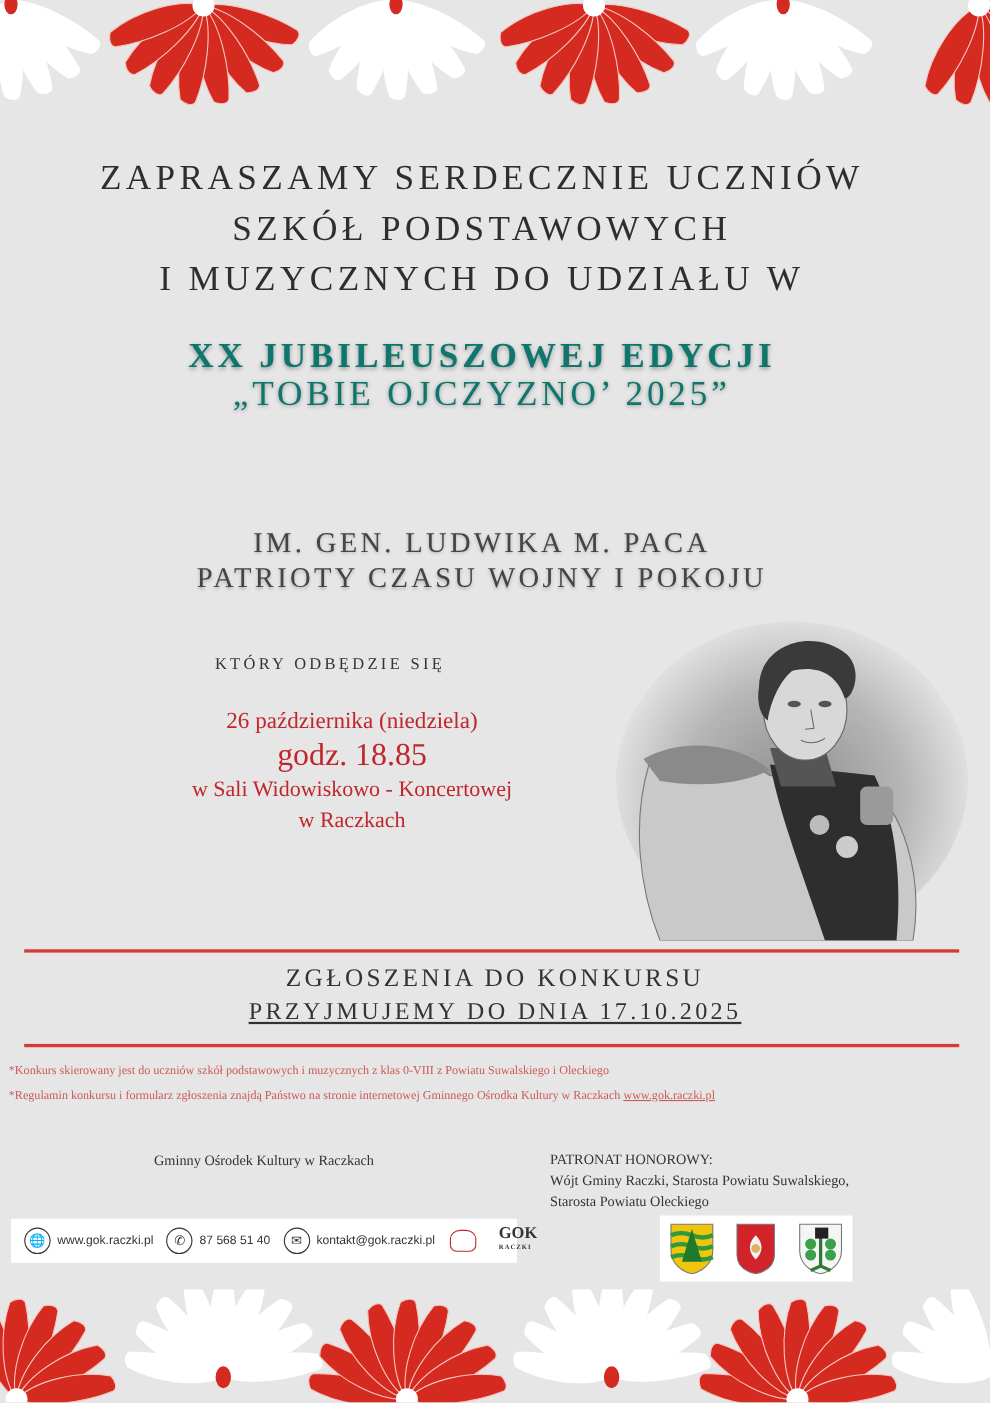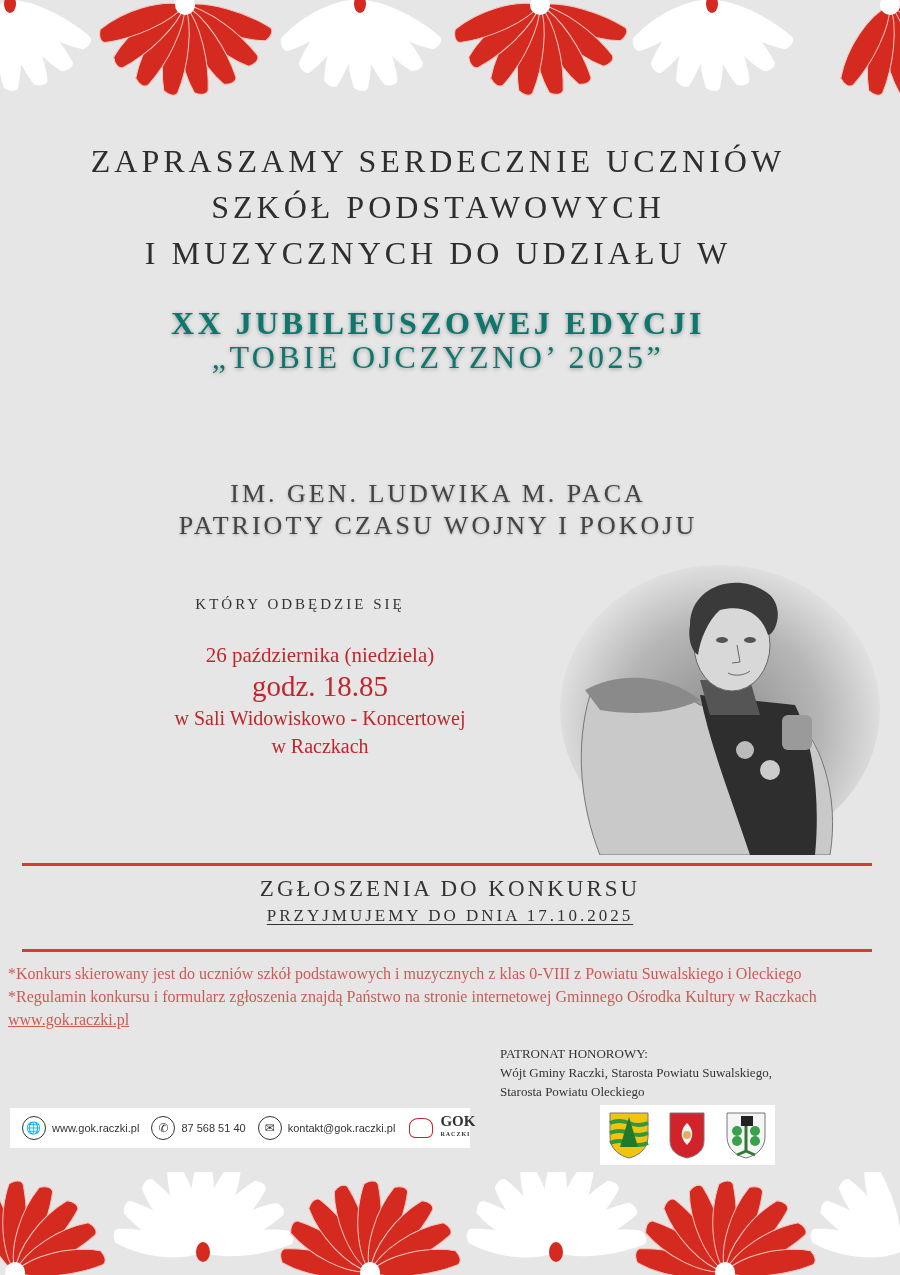--- a/index.html
+++ b/index.html
@@ -44,40 +44,40 @@
   .portrait svg { position: absolute; left: 0; top: 0; }
 
   .rule {
     position: absolute; left: 22px; width: 850px; height: 3px; background: #d63a34;
   }
   .rule.r1 { top: 863px; }
   .rule.r2 { top: 949px; }
 
   .submission { position: absolute; left: 0; width: 900px; text-align: center; top: 876px; }
   .submission .l1 { font-size: 23px; letter-spacing: 3px; color: #333; }
-  .submission .l2 { font-size: 17px; letter-spacing: 3px; color: #333; text-decoration: underline; text-underline-offset: 3px; margin-top: 4px; }
+  .submission .l2 { font-size: 22px; letter-spacing: 3px; color: #333; text-decoration: underline; text-underline-offset: 3px; margin-top: 4px; }
 
   .notes {
     position: absolute; left: 8px; top: 962px; width: 885px;
-    font-size: 16px; line-height: 23px; color: #cc5a55;
+    font-size: 11px; line-height: 23px; color: #cc5a55;
   }
   .notes a { color: #cc5a55; text-decoration: underline; }
 
   .organizer { position: absolute; left: 90px; width: 300px; top: 1045px; text-align: center; font-size: 13px; line-height: 20px; color: #333; }
   .honorary { position: absolute; left: 500px; width: 380px; top: 1044px; text-align: left; font-size: 13px; line-height: 19px; color: #333; }
 
   .contact-bar {
     position: absolute; left: 10px; top: 1108px; width: 460px; height: 40px; background: #fff;
     display: flex; align-items: center; gap: 6px; padding: 0 12px; box-sizing: border-box;
     font-family: "Liberation Sans", sans-serif; font-size: 11px; color: #333;
   }
   .contact-bar .ic { width: 22px; height: 22px; border: 1.5px solid #333; border-radius: 50%;
     display: inline-flex; align-items: center; justify-content: center; font-size: 12px; flex: 0 0 auto; }
   .contact-bar .txt { margin-right: 6px; white-space: nowrap; }
-  .gok-logo { display: flex; align-items: center; gap: 7px; margin-left: 2px; }
+  .gok-logo { display: flex; align-items: center; gap: 20px; margin-left: 2px; }
   .gok-logo .house { width: 22px; height: 18px; border: 1.5px solid #c0262b; border-radius: 40% 40% 6px 6px; }
   .gok-logo .name { font-family: "Liberation Serif", serif; font-weight: bold; font-size: 15px; line-height: 13px; }
   .gok-logo .sub { font-size: 6px; letter-spacing: 1px; display: block; }
 
   .crests {
     position: absolute; left: 600px; top: 1105px; width: 175px; height: 60px; background: #fff;
     display: flex; justify-content: space-around; align-items: center;
   }
   .crest { width: 42px; height: 48px; }
 </style>
@@ -220,20 +220,21 @@
   <div class="l2">PRZYJMUJEMY DO DNIA 17.10.2025</div>
 </div>
 <div class="rule r2"></div>
 
 <div class="notes">
   <div>*Konkurs skierowany jest do uczniów szkół podstawowych i muzycznych z klas 0-VIII z Powiatu Suwalskiego i Oleckiego</div>
   <div><span>*Regulamin konkursu i formularz zgłoszenia znajdą Państwo na stronie internetowej Gminnego Ośrodka Kultury w Raczkach </span><a>www.gok.raczki.pl</a></div>
 </div>
 
 <div class="organizer">
+  <div>Gminny Ośrodek Kultury w Raczkach</div>
 </div>
 
 <div class="honorary">
   <div>PATRONAT HONOROWY:</div>
   <div>Wójt Gminy Raczki, Starosta Powiatu Suwalskiego,</div>
   <div>Starosta Powiatu Oleckiego</div>
 </div>
 
 <div class="contact-bar">
   <span class="ic">🌐</span>

